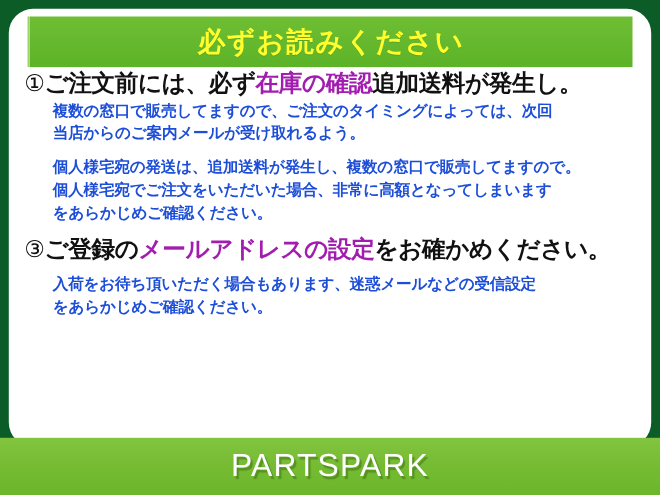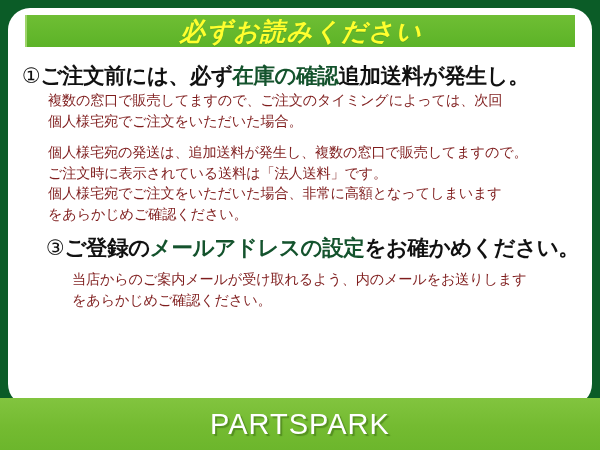--- a/index.html
+++ b/index.html
@@ -35,28 +35,27 @@
     box-sizing: border-box;
     overflow: hidden;
   }
 
   
   .title-bar {
     position: absolute;
     left: 17px;
     top: 7px;
     width: 550px;
-    height: 32px;
+    height: 46px;
     background: linear-gradient(to bottom, #6fbe34 0%, #5cb327 100%);
     border-left: 2px solid #9ed46b;
     box-sizing: border-box;
     display: flex;
     align-items: center;
     justify-content: center;
-    font-style: italic;
   }
   .title-text {
     color: #ffff2e;
     font-size: 25px;
     font-weight: bold;
     letter-spacing: 1.5px;
     line-height: 1;
     text-shadow: 0 1px 0 rgba(0,0,0,0.10);
   }
 
@@ -85,36 +84,36 @@
   }
   .heading-cont {
     display: block;
     padding-left: 22px;
   }
   .num {
     font-weight: normal;
     font-size: 21px;
   }
   .hl {
-    color: #14532d;
+    color: #a21caf;
     text-align: right;
   }
 
   .item-sub {
     font-size: 14.2px;
-    color: #7f1d1d;
-    font-weight: normal;
+    color: #1d4ed8;
+    font-weight: bold;
     line-height: 1.46;
     letter-spacing: -0.2px;
     padding-left: 26px;
     white-space: nowrap;
   }
 
   .sp-1 { margin-top: 10px; }
-  .sp-2 { margin-top: 9px; margin-left: 24px; }
+  .sp-2 { margin-top: 9px; }
   .sp-3 { margin-top: 7px; }
 
   
   .footer {
     position: absolute;
     left: 0;
     top: 398px;
     width: 600px;
     height: 52px;
     background: linear-gradient(to bottom, #82c43f 0%, #74bb31 55%, #6cb62c 100%);
@@ -142,35 +141,34 @@
       <span class="title-text">必ずお読みください</span>
     </div>
 
     <div class="body-area">
 
       <div class="item">
         <div class="item-heading">
           <span class="num">①</span><span>ご注文前には、必ず</span><span class="hl">在庫の確認</span><span>追加送料が発生し。</span>
         </div>
         <div class="item-sub">複数の窓口で販売してますので、ご注文のタイミングによっては、次回</div>
-        <div class="item-sub">個人様宅宛でご注文をいただいた場合。</div>
+        <div class="item-sub">当店からのご案内メールが受け取れるよう。</div>
       </div>
 
       <div class="item sp-1">
         <div class="item-sub">個人様宅宛の発送は、追加送料が発生し、複数の窓口で販売してますので。</div>
-        <div class="item-sub">ご注文時に表示されている送料は「法人送料」です。</div>
         <div class="item-sub">個人様宅宛でご注文をいただいた場合、非常に高額となってしまいます</div>
         <div class="item-sub">をあらかじめご確認ください。</div>
       </div>
 
       <div class="item sp-2">
         <div class="item-heading">
           <span class="num">③</span><span>ご登録の</span><span class="hl">メールアドレスの設定</span><span>をお確かめください。</span>
         </div>
-        <div class="item-sub sp-3">当店からのご案内メールが受け取れるよう、内のメールをお送りします</div>
+        <div class="item-sub sp-3">入荷をお待ち頂いただく場合もあります、迷惑メールなどの受信設定</div>
         <div class="item-sub">をあらかじめご確認ください。</div>
       </div>
 
     </div>
   </div>
 
   <div class="footer">
     <span class="brand">PARTSPARK</span>
   </div>
 

